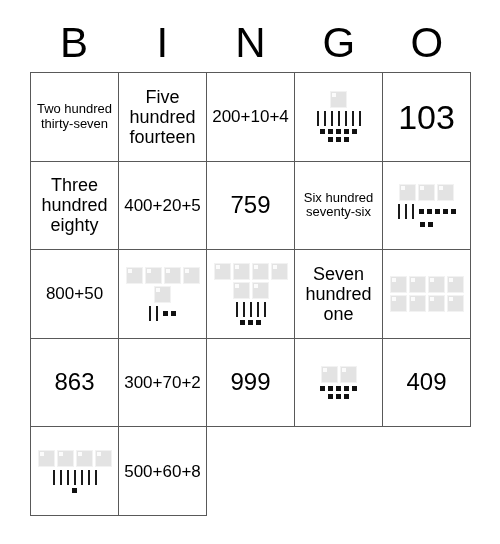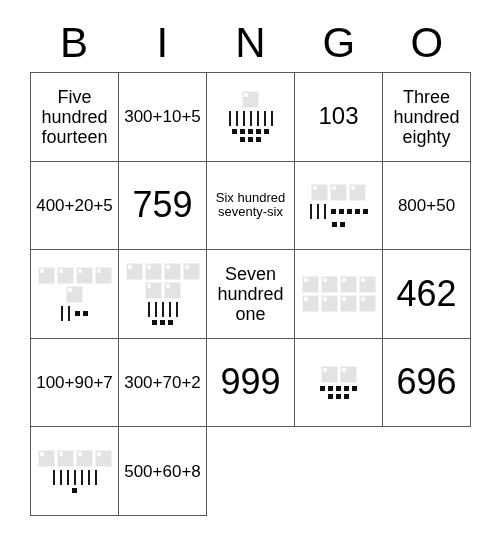--- a/index.html
+++ b/index.html
@@ -71,22 +71,22 @@
 
   
   .txt {
     text-align: center;
     line-height: 1.12;
     word-break: break-word;
   }
   .t-words-sm { font-size: 13px; }
   .t-words-md { font-size: 18px; }
   .t-expr     { font-size: 17px; }
-  .t-num-lg   { font-size: 24px; }
-  .t-num-xl   { font-size: 36px; }
+  .t-num-lg   { font-size: 34px; }
+  .t-num-xl   { font-size: 24px; }
 
   
   .blocks {
     display: flex;
     flex-direction: column;
     align-items: center;
     justify-content: center;
     gap: 3px;
     width: 100%;
   }
@@ -156,24 +156,27 @@
   <div id="header">
     <div class="header-cell">B</div>
     <div class="header-cell">I</div>
     <div class="header-cell">N</div>
     <div class="header-cell">G</div>
     <div class="header-cell">O</div>
   </div>
 
   <div id="grid">
       <div class="cell">
+        <div class="txt t-words-sm">Two hundred thirty-seven</div>
+      </div>
+      <div class="cell">
         <div class="txt t-words-md">Five hundred fourteen</div>
       </div>
       <div class="cell">
-        <div class="txt t-expr">300+10+5</div>
+        <div class="txt t-expr">200+10+4</div>
       </div>
       <div class="cell">
         <div class="blocks">
           <div class="blk-row">
             <div class="flat"></div>
           </div>
           <div class="rodgroup">
             <div class="rod"></div>
             <div class="rod"></div>
             <div class="rod"></div>
@@ -305,24 +308,21 @@
             <div class="flat"></div>
             <div class="flat"></div>
             <div class="flat"></div>
             <div class="flat"></div>
             <div class="flat"></div>
             <div class="flat"></div>
           </div>
         </div>
       </div>
       <div class="cell">
-        <div class="txt t-num-xl">462</div>
-      </div>
-      <div class="cell">
-        <div class="txt t-expr">100+90+7</div>
+        <div class="txt t-num-xl">863</div>
       </div>
       <div class="cell">
         <div class="txt t-expr">300+70+2</div>
       </div>
       <div class="cell">
         <div class="txt t-num-xl">999</div>
       </div>
       <div class="cell">
         <div class="blocks">
           <div class="blk-row">
@@ -341,21 +341,21 @@
           <div class="unitline">
             <div class="unitgroup">
               <div class="unit"></div>
               <div class="unit"></div>
               <div class="unit"></div>
             </div>
           </div>
         </div>
       </div>
       <div class="cell">
-        <div class="txt t-num-xl">696</div>
+        <div class="txt t-num-xl">409</div>
       </div>
       <div class="cell">
         <div class="blocks">
           <div class="blk-row">
             <div class="flat"></div>
             <div class="flat"></div>
             <div class="flat"></div>
             <div class="flat"></div>
           </div>
           <div class="rodgroup">

